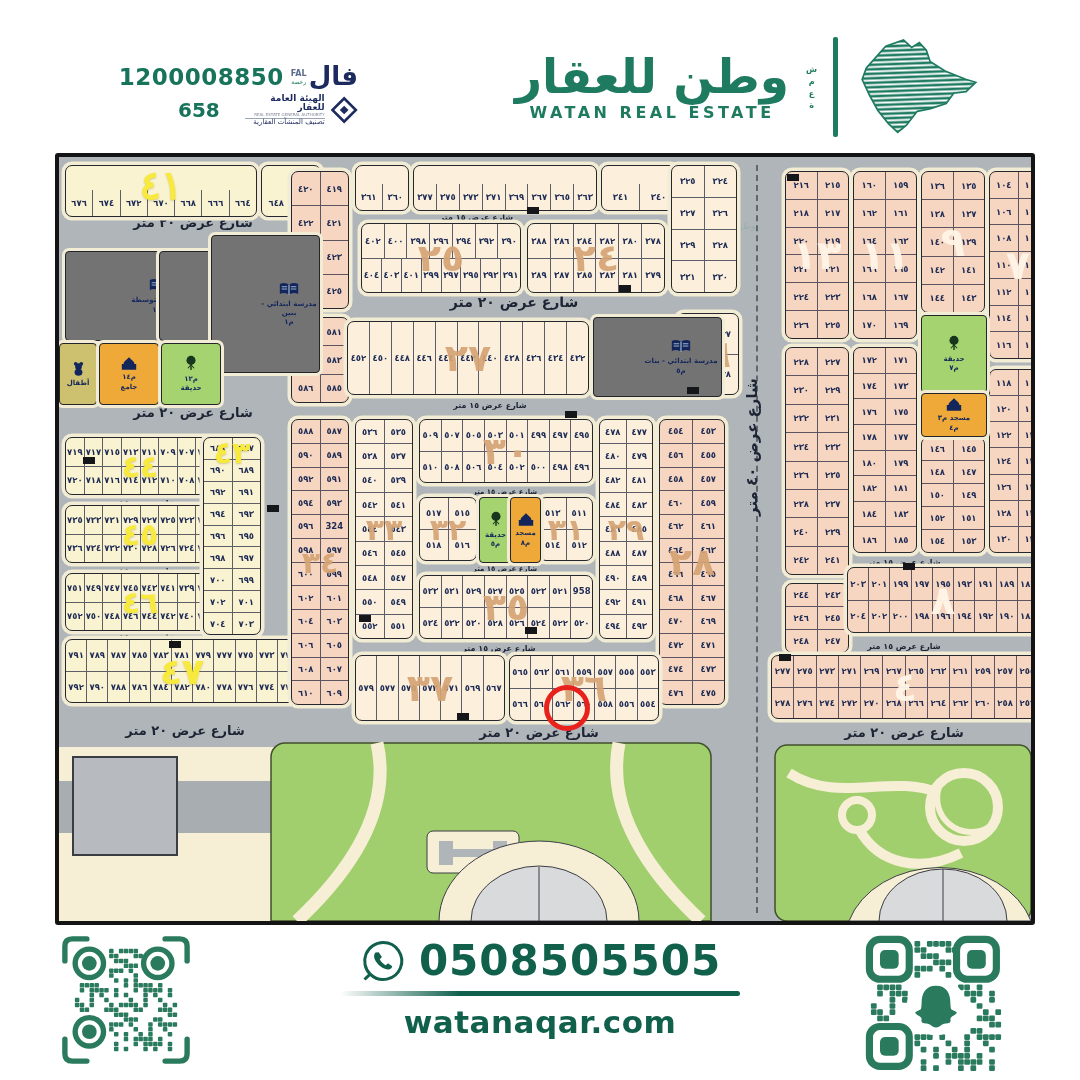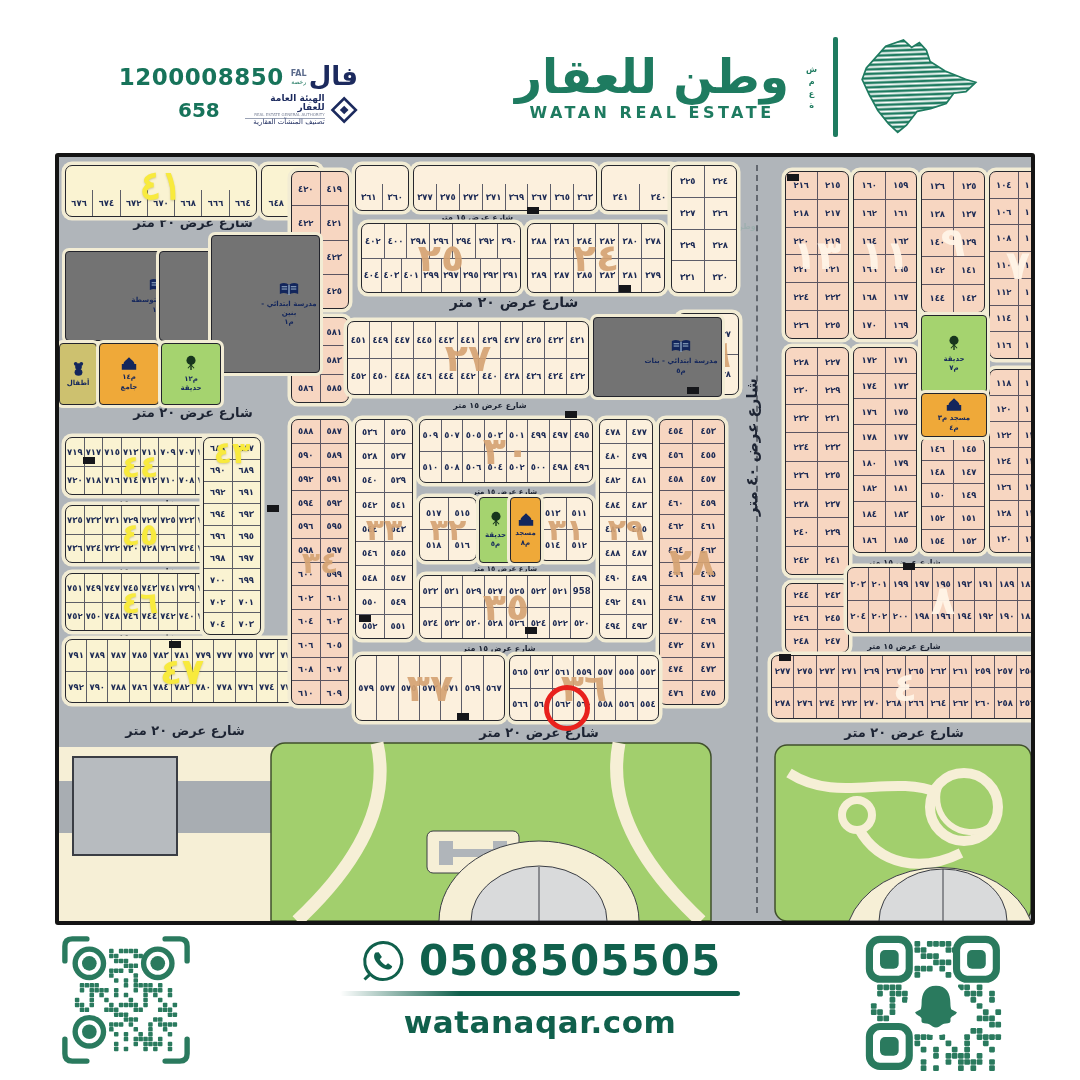--- a/index.html
+++ b/index.html
@@ -416,21 +416,21 @@
               <div class="prow">
                 <div class="pcell">٥٩٢</div>
                 <div class="pcell">٥٩١</div>
               </div>
               <div class="prow">
                 <div class="pcell">٥٩٤</div>
                 <div class="pcell">٥٩٣</div>
               </div>
               <div class="prow">
                 <div class="pcell">٥٩٦</div>
-                <div class="pcell">٥٩٥</div>
+                <div class="pcell">324</div>
               </div>
               <div class="prow">
                 <div class="pcell">٥٩٨</div>
                 <div class="pcell">٥٩٧</div>
               </div>
               <div class="prow">
                 <div class="pcell">٦٠٠</div>
                 <div class="pcell">٥٩٩</div>
               </div>
               <div class="prow">
@@ -546,33 +546,20 @@
                 <div class="pcell">٣٨٥</div>
                 <div class="pcell">٣٨٣</div>
                 <div class="pcell">٣٨١</div>
                 <div class="pcell">٣٧٩</div>
               </div>
             </div>
             <span class="bn bn-tan">٢٤</span>
           </div>
           <div class="block p-c" style="left: 288px; top: 164px; width: 240px; height: 72px;">
             <div class="rows">
-              <div class="prow">
-                <div class="pcell">٤٥١</div>
-                <div class="pcell">٤٤٩</div>
-                <div class="pcell">٤٤٧</div>
-                <div class="pcell">٤٤٥</div>
-                <div class="pcell">٤٤٣</div>
-                <div class="pcell">٤٤١</div>
-                <div class="pcell">٤٣٩</div>
-                <div class="pcell">٤٣٧</div>
-                <div class="pcell">٤٣٥</div>
-                <div class="pcell">٤٣٣</div>
-                <div class="pcell">٤٣١</div>
-              </div>
               <div class="prow">
                 <div class="pcell">٤٥٢</div>
                 <div class="pcell">٤٥٠</div>
                 <div class="pcell">٤٤٨</div>
                 <div class="pcell">٤٤٦</div>
                 <div class="pcell">٤٤٤</div>
                 <div class="pcell">٤٤٢</div>
                 <div class="pcell">٤٤٠</div>
                 <div class="pcell">٤٣٨</div>
                 <div class="pcell">٤٣٦</div>

